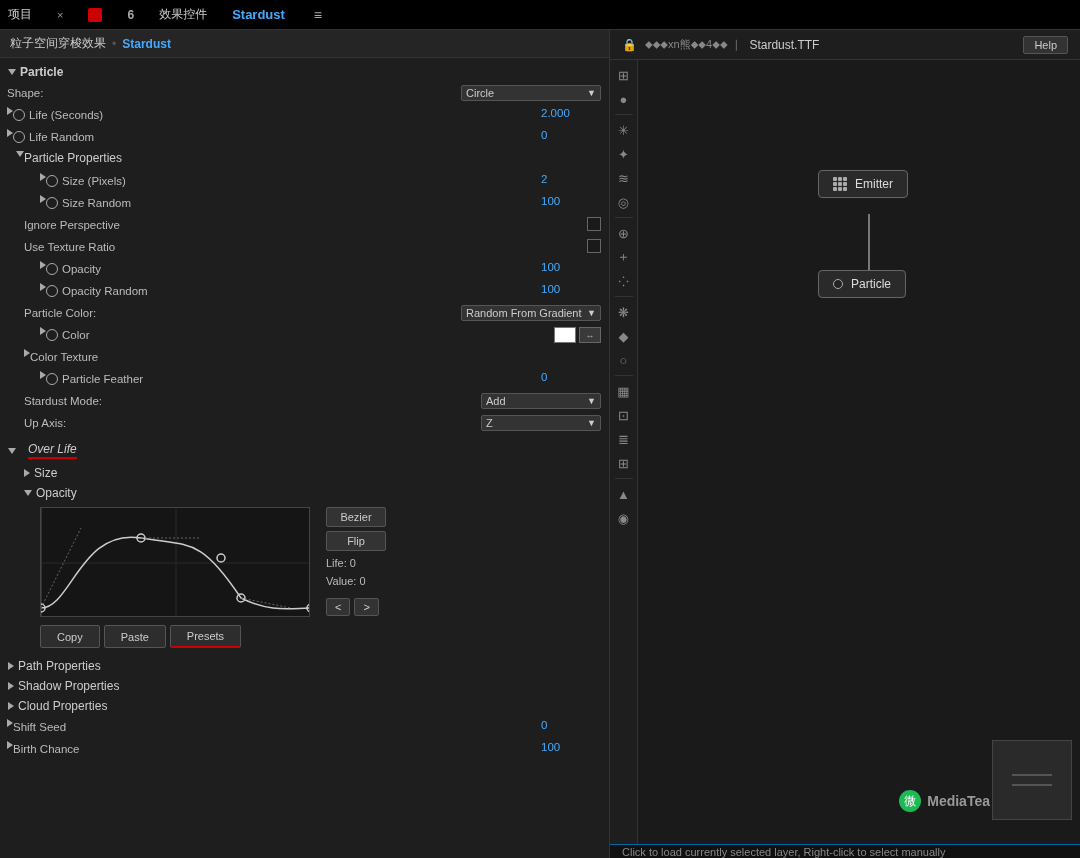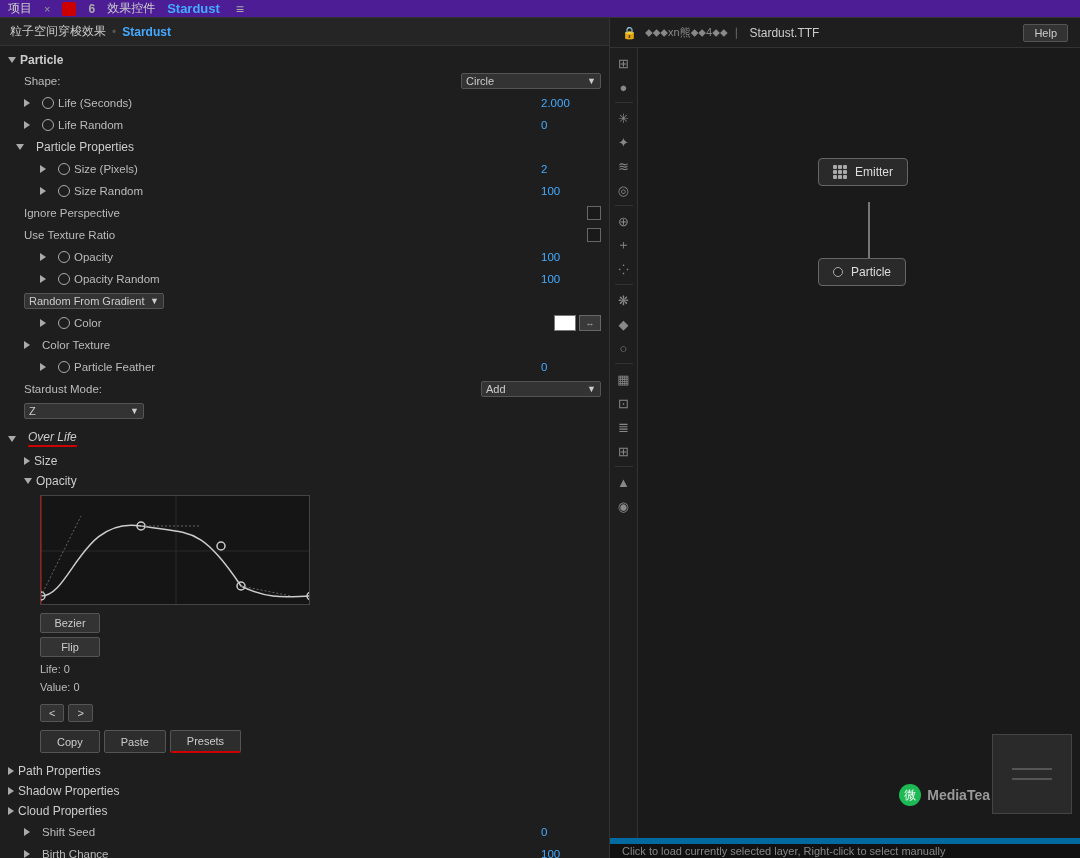--- a/index.html
+++ b/index.html
@@ -1,25 +1,25 @@
 <!DOCTYPE html>
 <html><head>
   <meta charset="utf-8">
   <style>
     * { box-sizing: border-box; margin: 0; padding: 0; }
     body { width: 1080px; height: 858px; background: #1a1a1a; font-family: 'Arial', sans-serif; font-size: 12px; color: #ccc; overflow: hidden; display: flex; flex-direction: column; }
 
     
     .top-bar {
-      height: 18px;
-      background: #4c1d95;
+      height: 30px;
+      background: #000000;
       display: flex;
       align-items: center;
       padding: 0 8px;
-      gap: 12px;
+      gap: 25px;
       border-bottom: 1px solid #333;
       flex-shrink: 0;
     }
 
     
     .main-content {
       display: flex;
       flex: 1;
       overflow: hidden;
     }
@@ -63,24 +63,23 @@
       display: flex;
       align-items: center;
       padding: 3px 8px;
       cursor: pointer;
       color: #ccc;
       font-size: 12px;
       gap: 4px;
     }
     .prop-row {
       display: flex;
-      align-items: center;
-      padding: 3px 8px 3px 24px;
+      padding: 3px 8px 3px 7px;
       min-height: 22px;
-      gap: 12px;
+      gap: 0;
     }
     .prop-label {
       flex: 1;
       color: #bbb;
       font-size: 11.5px;
       display: flex;
       align-items: center;
       gap: 4px;
     }
     .prop-value {
@@ -178,23 +177,22 @@
       color: #ccc;
       font-size: 12px;
     }
 
     
     .curve-area {
       padding: 4px 8px 4px 24px;
     }
     .curve-container {
       display: flex;
-      gap: 8px;
+      gap: 16px;
       align-items: flex-start;
-      flex-direction: column;
     }
     .curve-canvas {
       width: 270px;
       height: 110px;
       background: #151515;
       border: 1px solid #444;
       position: relative;
       overflow: hidden;
     }
     .curve-buttons {
@@ -384,23 +382,23 @@
       position: absolute;
       top: 154px;
       left: 230px;
       width: 2px;
       height: 56px;
       background: #777;
     }
 
     
     .bottom-status {
-      height: 20px;
+      height: 14px;
       background: #111;
-      border-top: 6px solid #0369a1;
+      border-top: 1px solid #0369a1;
       display: flex;
       align-items: center;
       padding: 0 12px;
       font-size: 11px;
       color: #888;
       flex-shrink: 0;
     }
 
     
     .mini-preview {
@@ -544,20 +542,21 @@
       <div class="prop-row" style="padding-left:40px;">
         <span class="triangle-right"></span>
         <span class="prop-label">
           <span class="circle-icon"></span>
           <span>Opacity Random</span>
         </span>
         <span class="prop-value">100</span>
       </div>
 
       <div class="prop-row" style="padding-left:24px;">
+        <span class="prop-label">Particle Color:</span>
         <div class="prop-dropdown">
           <span>Random From Gradient</span>
           <span style="font-size:9px;">▼</span>
         </div>
       </div>
 
       <div class="prop-row" style="padding-left:40px;">
         <span class="triangle-right"></span>
         <span class="prop-label">
           <span class="circle-icon"></span>
@@ -585,20 +584,21 @@
 
       <div class="prop-row" style="padding-left:24px;">
         <span class="prop-label">Stardust Mode:</span>
         <div class="prop-dropdown" style="min-width:120px;">
           <span>Add</span>
           <span style="font-size:9px;">▼</span>
         </div>
       </div>
 
       <div class="prop-row" style="padding-left:24px;">
+        <span class="prop-label">Up Axis:</span>
         <div class="prop-dropdown" style="min-width:120px;">
           <span>Z</span>
           <span style="font-size:9px;">▼</span>
         </div>
       </div>
 
       <div class="over-life-section">
         <div class="over-life-header">
           <span class="triangle-down"></span>
           <span>

